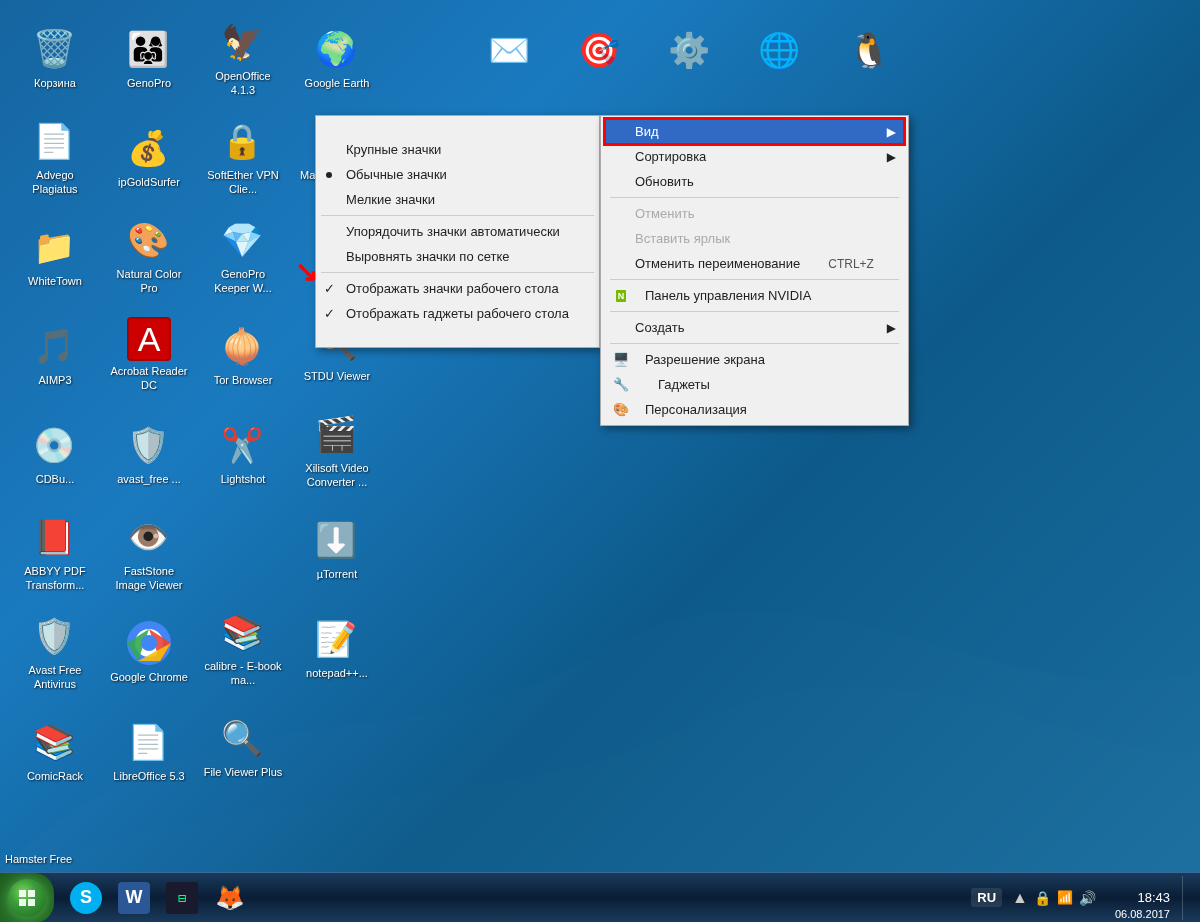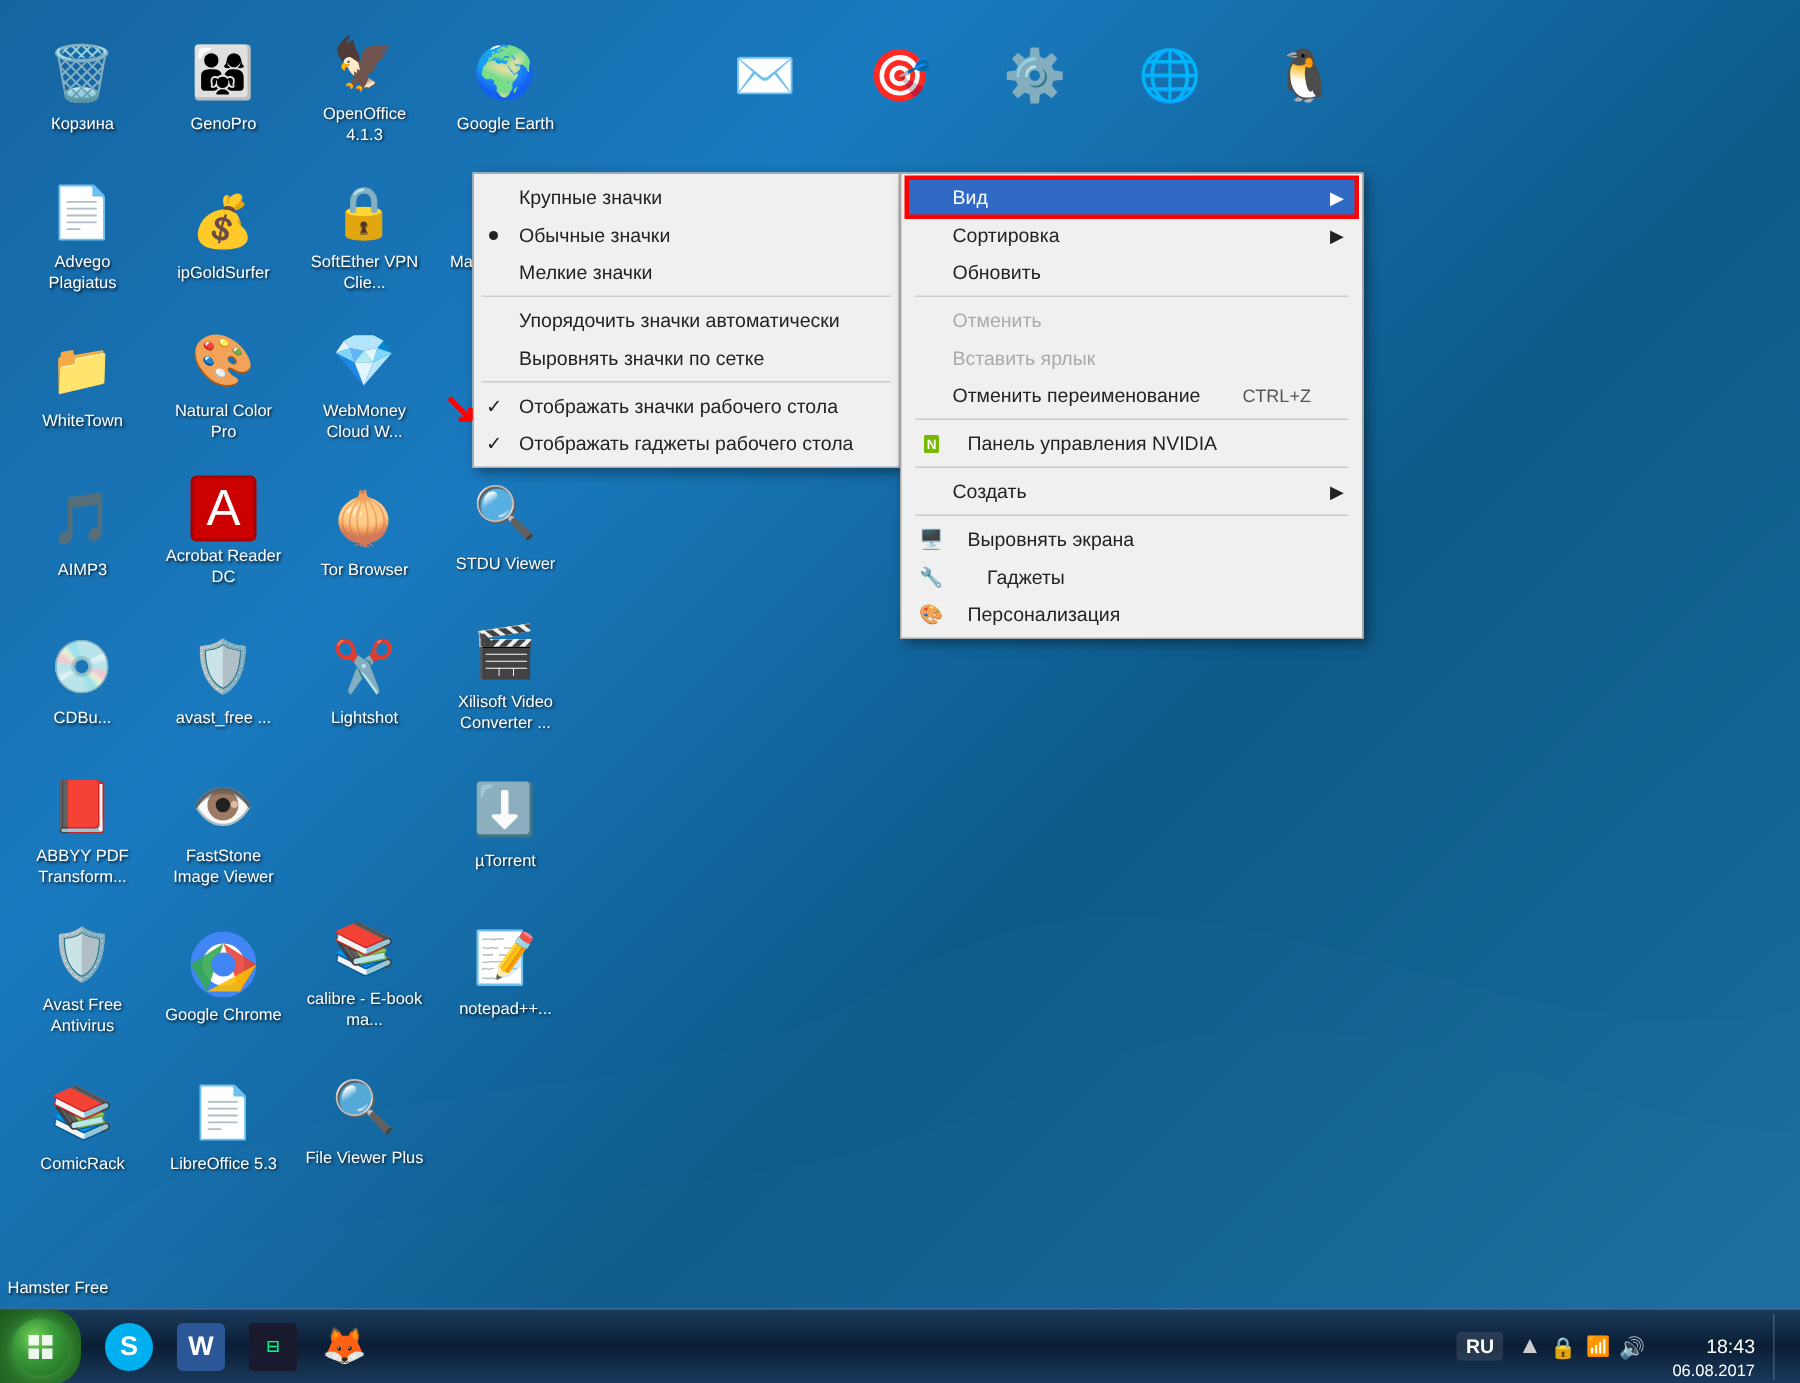--- a/index.html
+++ b/index.html
@@ -57,21 +57,21 @@
     
     .context-menu {
       position: absolute;
       top: 115px;
       left: 315px;
       background: #f0f0f0;
       border: 1px solid #aaa;
       box-shadow: 3px 3px 8px rgba(0,0,0,0.4);
       z-index: 1000;
       min-width: 280px;
-      padding: 3px 0;
+      padding: 21px 0;
     }
 
     .ctx-item {
       padding: 5px 30px 5px 30px;
       font-size: 13px;
       color: #222;
       cursor: pointer;
       display: flex;
       align-items: center;
       gap: 8px;
@@ -347,21 +347,21 @@
     <div class="desktop-icon" style="height:95px;width:90px;">
       <div class="icon-img" style="font-size:34px;">🦅</div>
       <div class="icon-label">OpenOffice 4.1.3</div>
     </div>
     <div class="desktop-icon" style="height:95px;width:90px;">
       <div class="icon-img" style="font-size:34px;">🔒</div>
       <div class="icon-label">SoftEther VPN Clie...</div>
     </div>
     <div class="desktop-icon" style="height:95px;width:90px;">
       <div class="icon-img" style="font-size:34px;">💎</div>
-      <div class="icon-label">WebMoney Cloud W...</div>
+      <div class="icon-label">GenoPro Keeper W...</div>
     </div>
     <div class="desktop-icon" style="height:95px;width:90px;">
       <div class="icon-img" style="font-size:34px;">🧅</div>
       <div class="icon-label">Tor Browser</div>
     </div>
     <div class="desktop-icon" style="height:95px;width:90px;">
       <div class="icon-img" style="font-size:34px;">✂️</div>
       <div class="icon-label">Lightshot</div>
     </div>
 
@@ -495,21 +495,21 @@
     <div class="ctx-separator"></div>
 
     <div class="ctx-item" style="padding-right:24px;align-items:center;">
       <span>Создать</span>
       <span class="ctx-arrow">▶</span>
     </div>
     <div class="ctx-separator"></div>
 
     <div class="ctx-item">
       <span class="ctx-icon-small">🖥️</span>
-      <span style="margin-left:10px;">Выровнять экрана</span>
+      <span style="margin-left:10px;">Разрешение экрана</span>
     </div>
 
     <div class="ctx-item">
       <span class="ctx-icon-small">🔧</span>
       <span style="margin-left:23px;">Гаджеты</span>
     </div>
 
     <div class="ctx-item">
       <span class="ctx-icon-small">🎨</span>
       <span style="margin-left:10px;">Персонализация</span>

